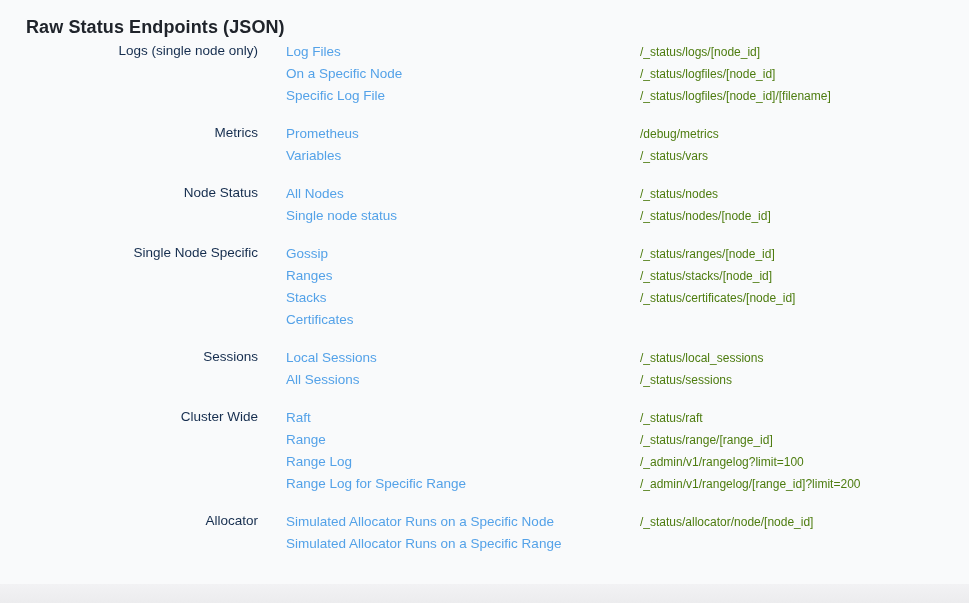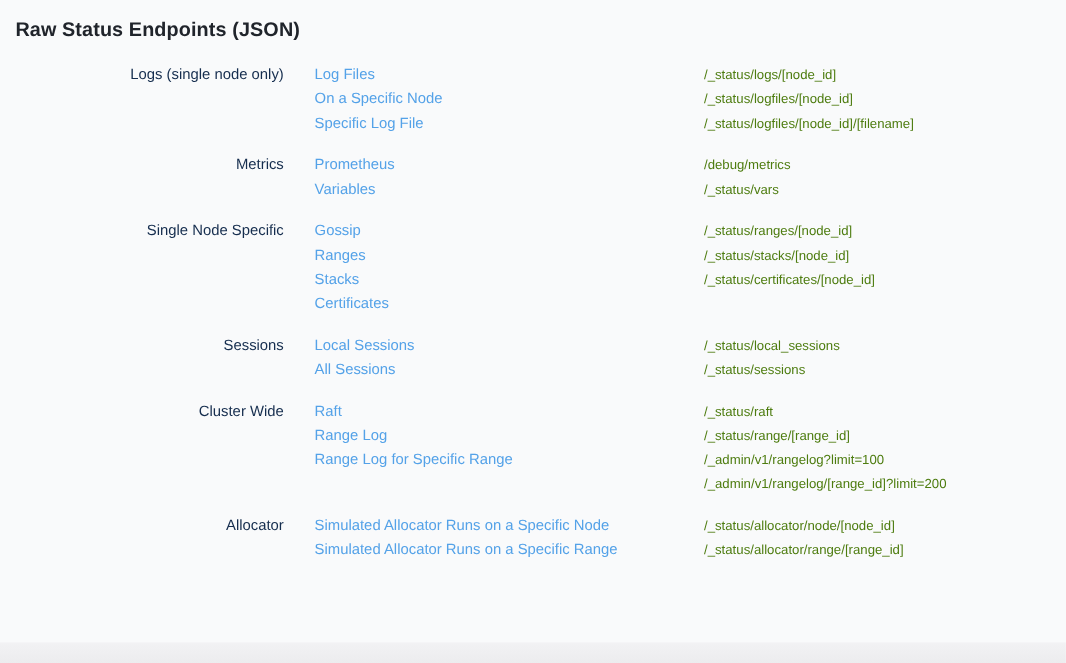--- a/index.html
+++ b/index.html
@@ -7,29 +7,28 @@
     width: 969px; height: 603px;
     overflow: hidden;
     font-family: "Liberation Sans", sans-serif;
     background: #f9fafb;
   }
   .page {
     position: relative;
     width: 100%; height: 100%;
   }
   .page-title {
-    padding: 14px 0 0 14px;
+    padding: 14px 0 0 26px;
     font-size: 18px;
     font-weight: 700;
     letter-spacing: 0.1px;
     color: #20242b;
     line-height: 26px;
   }
   .sections {
-    margin-top: 17px;
   }
   .section {
     display: flex;
     align-items: flex-start;
     margin-bottom: 16px;
   }
   .cat-col {
     width: 258px;
     text-align: right;
     flex: 0 0 auto;
@@ -95,20 +94,31 @@
         <div class="links-col">
           <div class="row"><a class="link" href="#">Prometheus</a></div>
           <div class="row"><a class="link" href="#">Variables</a></div>
         </div>
         <div class="paths-col">
           <div class="row"><span class="path">/debug/metrics</span></div>
           <div class="row"><span class="path">/_status/vars</span></div>
         </div>
       </div>
       <div class="section">
+        <div class="cat-col"><span class="cat">Node Status</span></div>
+        <div class="links-col">
+          <div class="row"><a class="link" href="#">All Nodes</a></div>
+          <div class="row"><a class="link" href="#">Single node status</a></div>
+        </div>
+        <div class="paths-col">
+          <div class="row"><span class="path">/_status/nodes</span></div>
+          <div class="row"><span class="path">/_status/nodes/[node_id]</span></div>
+        </div>
+      </div>
+      <div class="section">
         <div class="cat-col"><span class="cat">Single Node Specific</span></div>
         <div class="links-col">
           <div class="row"><a class="link" href="#">Gossip</a></div>
           <div class="row"><a class="link" href="#">Ranges</a></div>
           <div class="row"><a class="link" href="#">Stacks</a></div>
           <div class="row"><a class="link" href="#">Certificates</a></div>
         </div>
         <div class="paths-col">
           <div class="row"><span class="path">/_status/ranges/[node_id]</span></div>
           <div class="row"><span class="path">/_status/stacks/[node_id]</span></div>
@@ -123,36 +133,36 @@
         </div>
         <div class="paths-col">
           <div class="row"><span class="path">/_status/local_sessions</span></div>
           <div class="row"><span class="path">/_status/sessions</span></div>
         </div>
       </div>
       <div class="section">
         <div class="cat-col"><span class="cat">Cluster Wide</span></div>
         <div class="links-col">
           <div class="row"><a class="link" href="#">Raft</a></div>
+          <div class="row"><a class="link" href="#">Range</a></div>
           <div class="row"><a class="link" href="#">Range Log</a></div>
           <div class="row"><a class="link" href="#">Range Log for Specific Range</a></div>
         </div>
         <div class="paths-col">
           <div class="row"><span class="path">/_status/raft</span></div>
           <div class="row"><span class="path">/_status/range/[range_id]</span></div>
           <div class="row"><span class="path">/_admin/v1/rangelog?limit=100</span></div>
           <div class="row"><span class="path">/_admin/v1/rangelog/[range_id]?limit=200</span></div>
         </div>
       </div>
       <div class="section">
         <div class="cat-col"><span class="cat">Allocator</span></div>
         <div class="links-col">
           <div class="row"><a class="link" href="#">Simulated Allocator Runs on a Specific Node</a></div>
           <div class="row"><a class="link" href="#">Simulated Allocator Runs on a Specific Range</a></div>
         </div>
         <div class="paths-col">
           <div class="row"><span class="path">/_status/allocator/node/[node_id]</span></div>
-          <div class="row"><span class="path">/_status/allocator/range/[range_id]</span></div>
         </div>
       </div>
     </div>
   <div class="footer-strip"></div>
 </div>
 
 </body></html>

